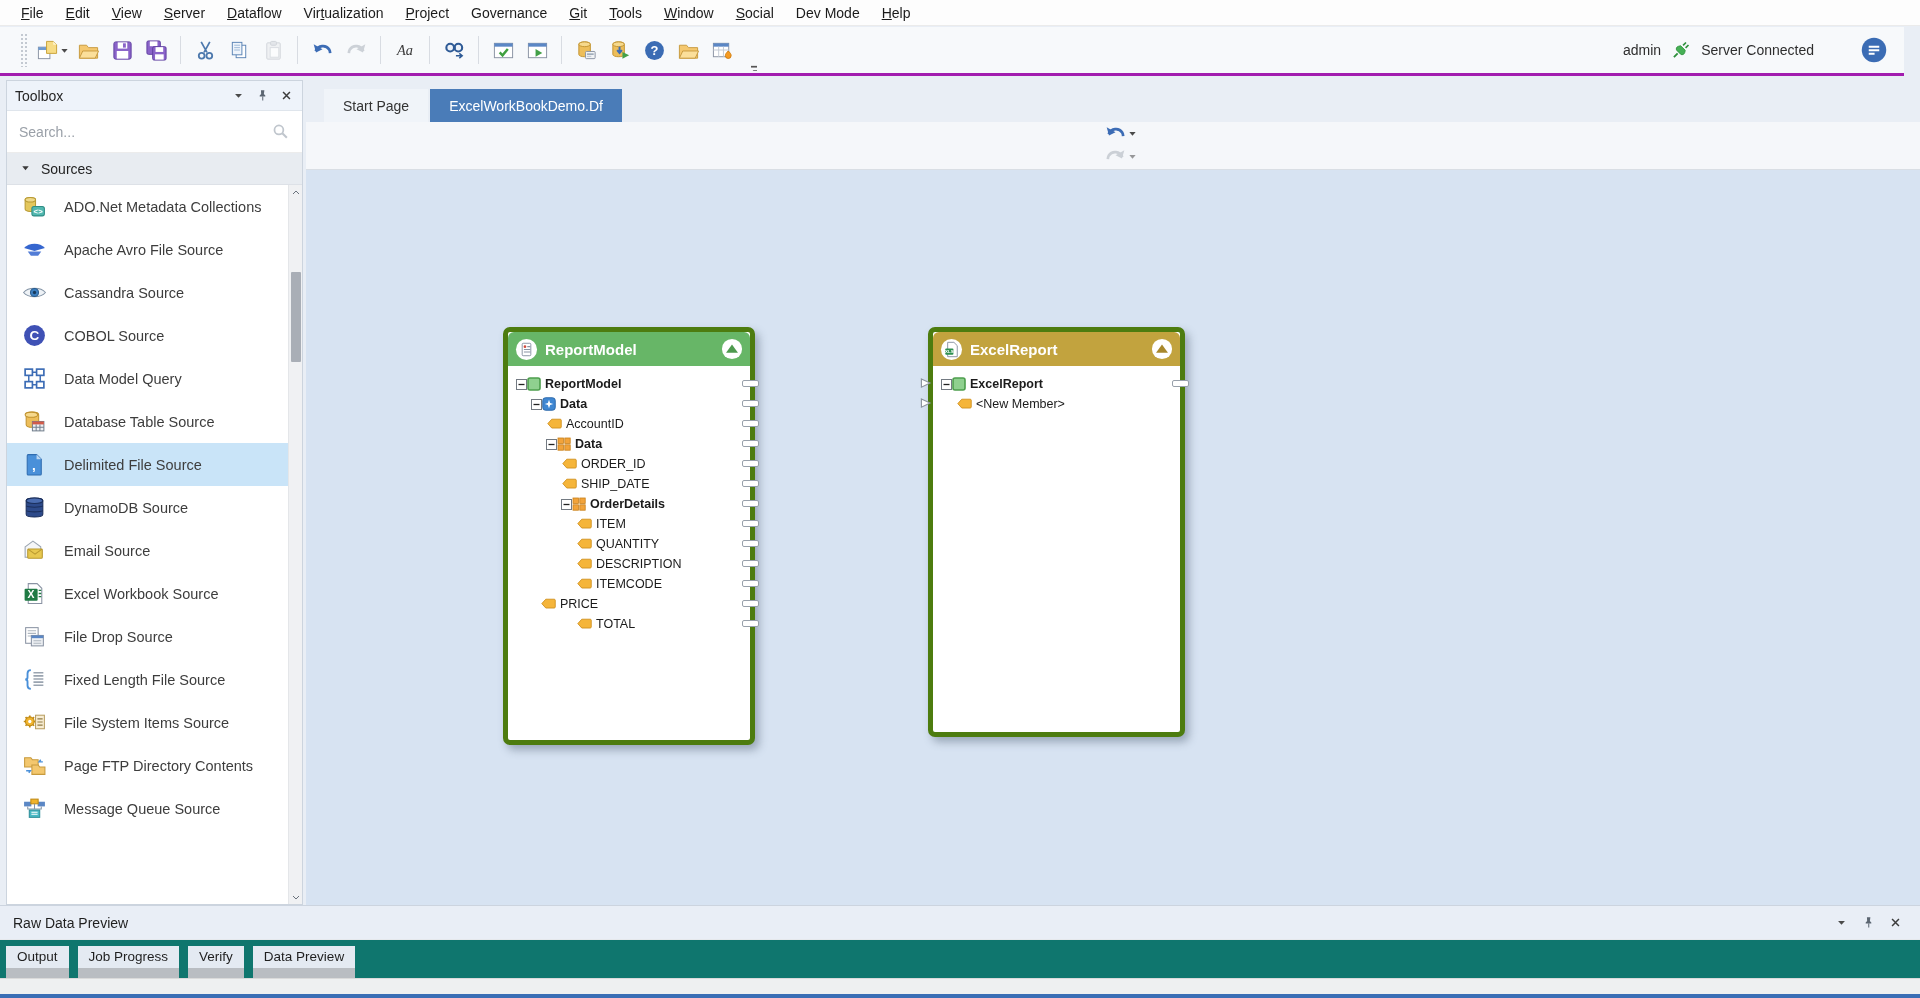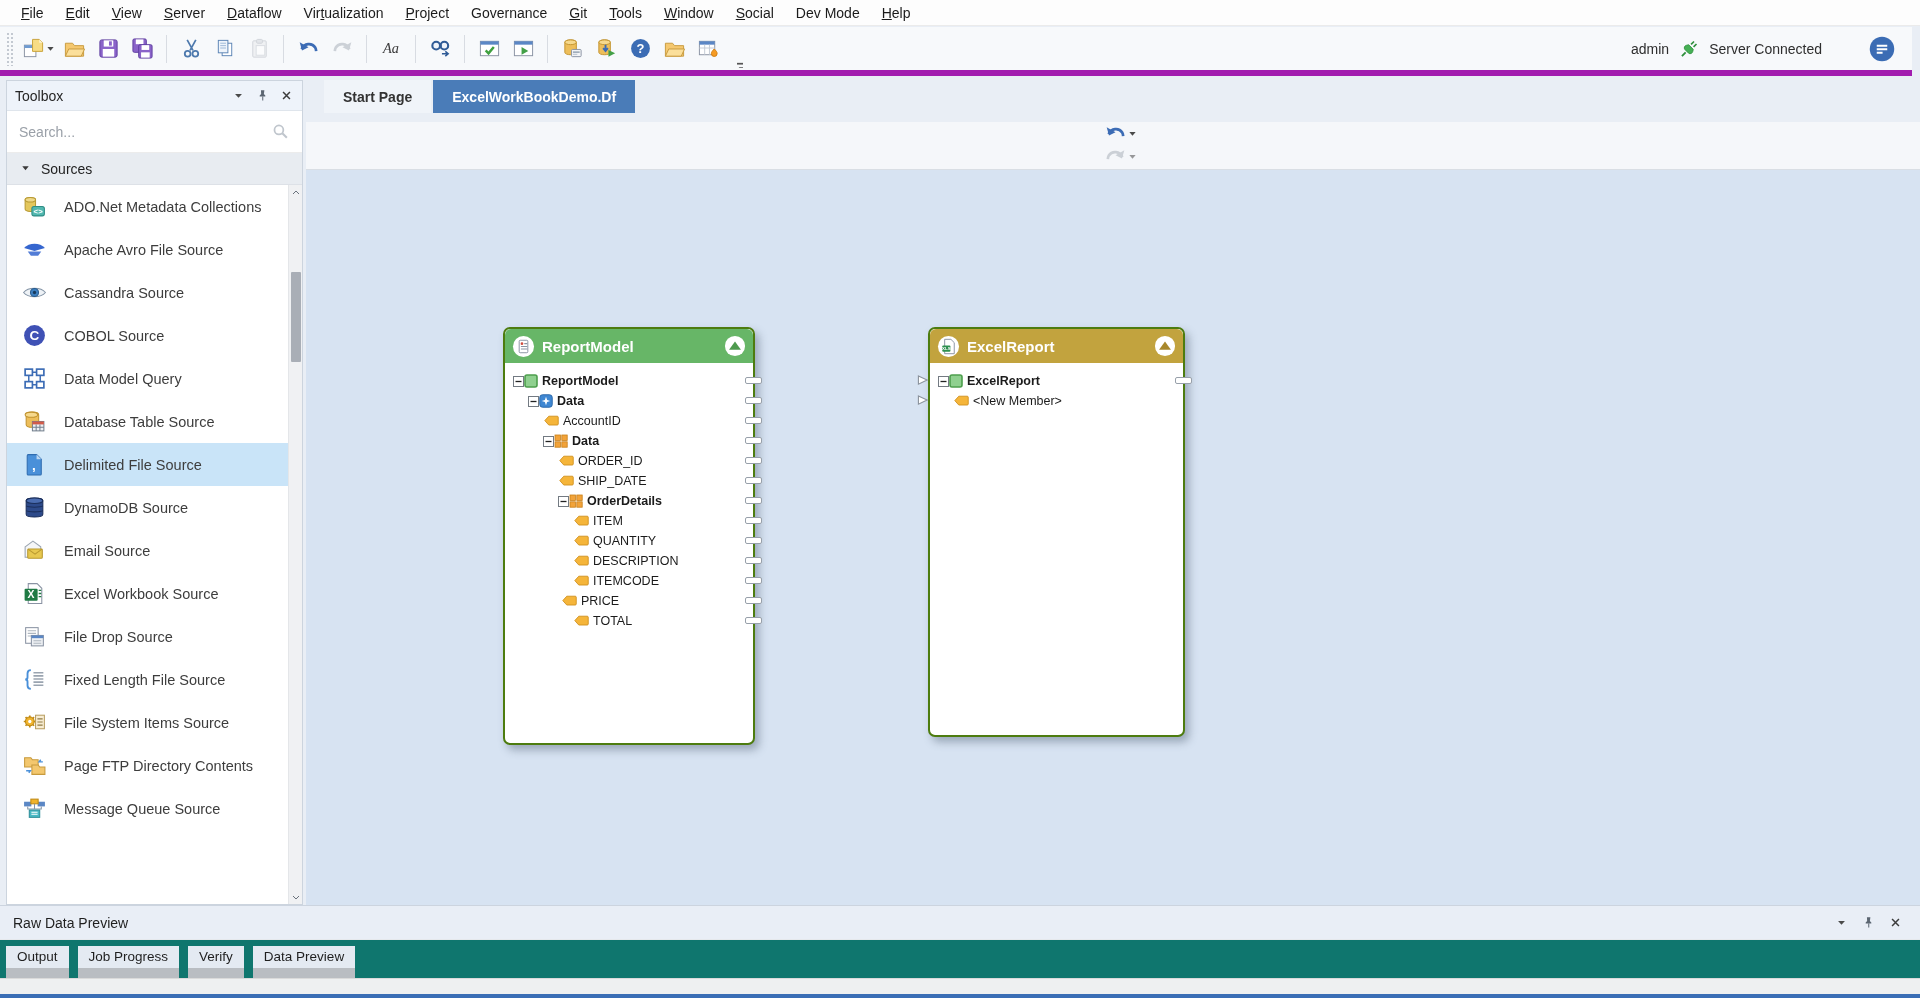--- a/index.html
+++ b/index.html
@@ -7,22 +7,22 @@
   .app { position:relative; width:1920px; height:998px; background:#e9eef5; overflow:hidden; }
 
   
   .menubar { position:absolute; top:0; left:0; right:0; height:26px; background:#fdfdfd;
              border-bottom:1px solid #ebebeb; display:flex; align-items:center; padding-left:10px;
              font-size:14px; color:#1b1b1b; z-index:5; }
   .menu-item { padding:3px 11px; cursor:default; }
   .menu-item u { text-decoration:underline; }
 
   
-  .toolbar { position:absolute; top:27px; left:0; right:8px; height:49px; background:#f7f9fb;
-             border-bottom:6px solid #a21caf; display:flex; align-items:center; padding-left:6px; z-index:5; }
+  .toolbar { position:absolute; top:27px; left:0; right:16px; height:49px; background:#f7f9fb;
+             border-bottom:3px solid #a21caf; display:flex; align-items:center; padding-left:20px; z-index:5; }
   .grip { width:7px; height:34px; margin-right:8px;
           background-image:radial-gradient(#c3c9d1 1px, transparent 1.2px);
           background-size:4px 4px; }
   .tb-btn { height:32px; min-width:32px; display:flex; align-items:center; justify-content:center;
             margin:0 1px; border-radius:3px; }
   .tb-btn.disabled { opacity:.55; }
   .tb-sep { width:1px; height:28px; background:#d8dce2; margin:0 7px; }
   .toolbar-right { margin-left:auto; display:flex; align-items:center; gap:10px; padding-right:16px;
                    font-size:14px; color:#2e2e2e; }
   .overflow-mark { margin-left:6px; align-self:flex-end; margin-bottom:2px; }
@@ -45,37 +45,37 @@
               font-size:14.5px; color:#3d3d3d; width:283px; }
   .tbx-item.selected { background:#c9e4f8; }
   .tbx-scroll { position:absolute; right:0; top:110px; bottom:0; width:14px; background:#f0f1f3;
                 border-left:1px solid #e4e6e9; display:flex; flex-direction:column; align-items:center; }
   .tbx-thumb { width:10px; height:90px; background:#a9aeb6; margin-top:72px; border-radius:1px; }
   .scroll-arrow { height:15px; display:flex; align-items:center; justify-content:center; width:100%; }
   .scroll-arrow.bottom { margin-top:auto; }
 
   
   .tabstrip { position:absolute; left:306px; right:0; top:80px; height:42px; display:flex;
-              padding-left:18px;font-weight:bold; }
+              align-items:flex-end; padding-left:18px; }
   .doc-tab { height:33px; display:flex; align-items:center; padding:0 19px; font-size:14px;
              color:#333; background:#f0f4f9; margin-right:2px; }
   .doc-tab.active { background:#4a7cb8; color:#fff; }
   .tabstrip-icons { position:absolute; right:14px; top:14px; display:flex; gap:14px; align-items:center; }
 
   
   .canvas-toolbar { position:absolute; left:306px; right:0; top:122px; height:48px; background:#f5f7fa;
                     border-bottom:1px solid #d9dee4; display:flex; align-items:center; padding-left:16px;flex-direction:column; }
   .zoom-label { font-size:14.5px; color:#2e2e2e; margin:0 8px 0 6px; }
   .zoom-combo { width:70px; height:25px; background:#fff; border:1px solid #b7bdc5; display:flex;
                 align-items:center; padding:0 6px; font-size:13.5px; color:#222; justify-content:center; }
 
   
   .canvas { position:absolute; left:306px; right:0; top:170px; height:735px; background:#d7e3f2; overflow:hidden; }
 
-  .node { position:absolute; background:#fff; border:2px solid #4d7c0f; border-radius:7px;
+  .node { position:absolute; background:#fff; border:5px solid #4d7c0f; border-radius:7px;
           box-shadow:4px 5px 9px rgba(80,95,115,.45); }
   .node-header { height:34px; border-radius:6px 6px 0 0; display:flex; align-items:center;
                  padding:0 7px; gap:7px; color:#fff; font-size:15px; font-weight:bold; }
   .node-collapse { margin-left:auto; }
   .node-body { position:relative; padding-top:8px; }
   .tree-row { height:20px; display:flex; align-items:center; font-size:12.5px; color:#1b1b1b; }
   .tree-row .lbl { margin-left:4px; white-space:nowrap; }
   .tree-row .lbl.bold { font-weight:bold; }
   .port-out { position:absolute; right:-9px; width:17px; height:7px; background:#fff;
               border:1px solid #98a0aa; border-radius:2px; }
@@ -855,21 +855,21 @@
             <span class="lbl">DESCRIPTION</span>
           </div>
           <div class="tree-row" style="padding-left: 68px;">
             <span class="icon-wrap">
               <svg width="16" height="15" viewBox="0 0 17 17" xmlns="http://www.w3.org/2000/svg">
                 <path d="M15.5 2.5 H6 L1.5 7.5 L6 12.5 h9.5 a1.2 1.2 0 0 0 1.2-1.2 V3.7 a1.2 1.2 0 0 0 -1.2-1.2 Z" fill="#f5b53a" stroke="#cf8f1e"></path>
               </svg>
             </span>
             <span class="lbl">ITEMCODE</span>
           </div>
-          <div class="tree-row" style="padding-left: 56px;">
+          <div class="tree-row" style="padding-left: 32px;">
             <span class="icon-wrap">
               <svg width="16" height="15" viewBox="0 0 17 17" xmlns="http://www.w3.org/2000/svg">
                 <path d="M15.5 2.5 H6 L1.5 7.5 L6 12.5 h9.5 a1.2 1.2 0 0 0 1.2-1.2 V3.7 a1.2 1.2 0 0 0 -1.2-1.2 Z" fill="#f5b53a" stroke="#cf8f1e"></path>
               </svg>
             </span>
             <span class="lbl">PRICE</span>
           </div>
           <div class="tree-row" style="padding-left: 68px;">
             <span class="icon-wrap">
               <svg width="16" height="15" viewBox="0 0 17 17" xmlns="http://www.w3.org/2000/svg">

